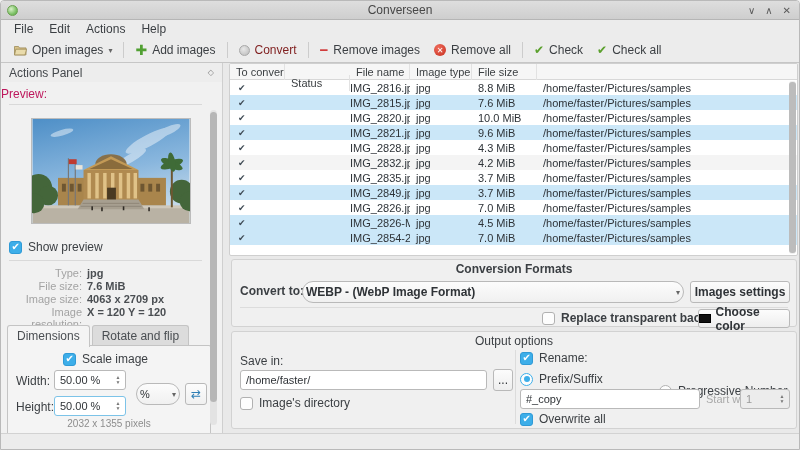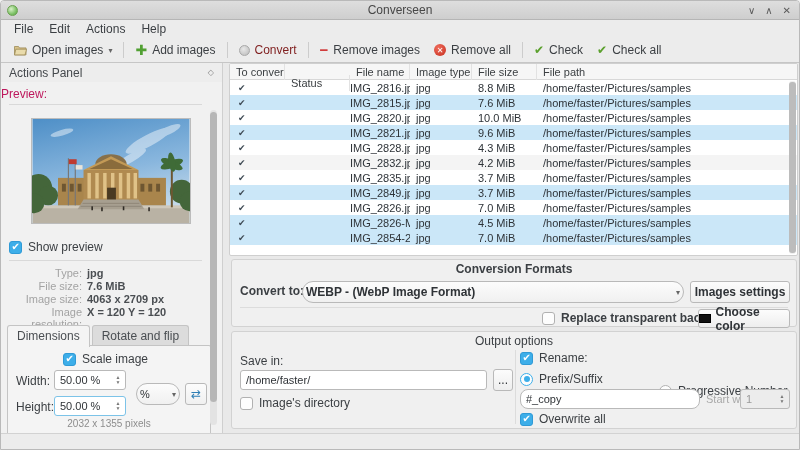--- a/index.html
+++ b/index.html
@@ -320,21 +320,20 @@
 
     <div class="splitter"></div>
 
     <div class="file-table">
       <div class="ftable-header">
         <span class="hcell c-check">To convert</span>
         <span class="hcell c-status">Status</span>
         <span class="hcell c-name" style="text-align:left; padding-left:6px;">File name</span>
         <span class="hcell c-type">Image type</span>
         <span class="hcell c-size">File size</span>
-        <span class="hcell c-path" style="border-right:none;">File path</span>
       </div>
       <div>
           <div class="frow">
         <span class="fcell c-check row-check">✔</span>
         <span class="fcell c-status"></span>
         <span class="fcell c-name">IMG_2816.jpg</span>
         <span class="fcell c-type">jpg</span>
         <span class="fcell c-size">8.8 MiB</span>
         <span class="fcell c-path">/home/faster/Pictures/samples</span>
       </div>
@@ -466,21 +465,21 @@
         <span>Rename:</span>
       </div>
       <div class="checkrow" style="left:288px; top:40px;">
         <span class="rb on"></span>
         <span>Prefix/Suffix</span>
       </div>
       <div class="checkrow" style="left:427px; top:40px;margin-top:12px;">
         <span class="rb"></span>
         <span>Progressive Number</span>
       </div>
-      <div class="text-input" style="left:288px; top:57px; width:180px;border-radius:8px;">
+      <div class="text-input" style="left:288px; top:57px; width:180px;">
         <span>#_copy</span>
       </div>
       <span class="field-label disabled-label" style="left:474px; top:61px; font-size:11px;">Start with:</span>
       <div class="spinbox spin-disabled" style="left:508px; top:57px; width:50px;">
         <span class="sval">1</span>
         <span class="spin-arrows">▲<br>▼</span>
       </div>
       <div class="checkrow" style="left:288px; top:80px;">
         <span class="cb checked"></span>
         <span>Overwrite all</span>

